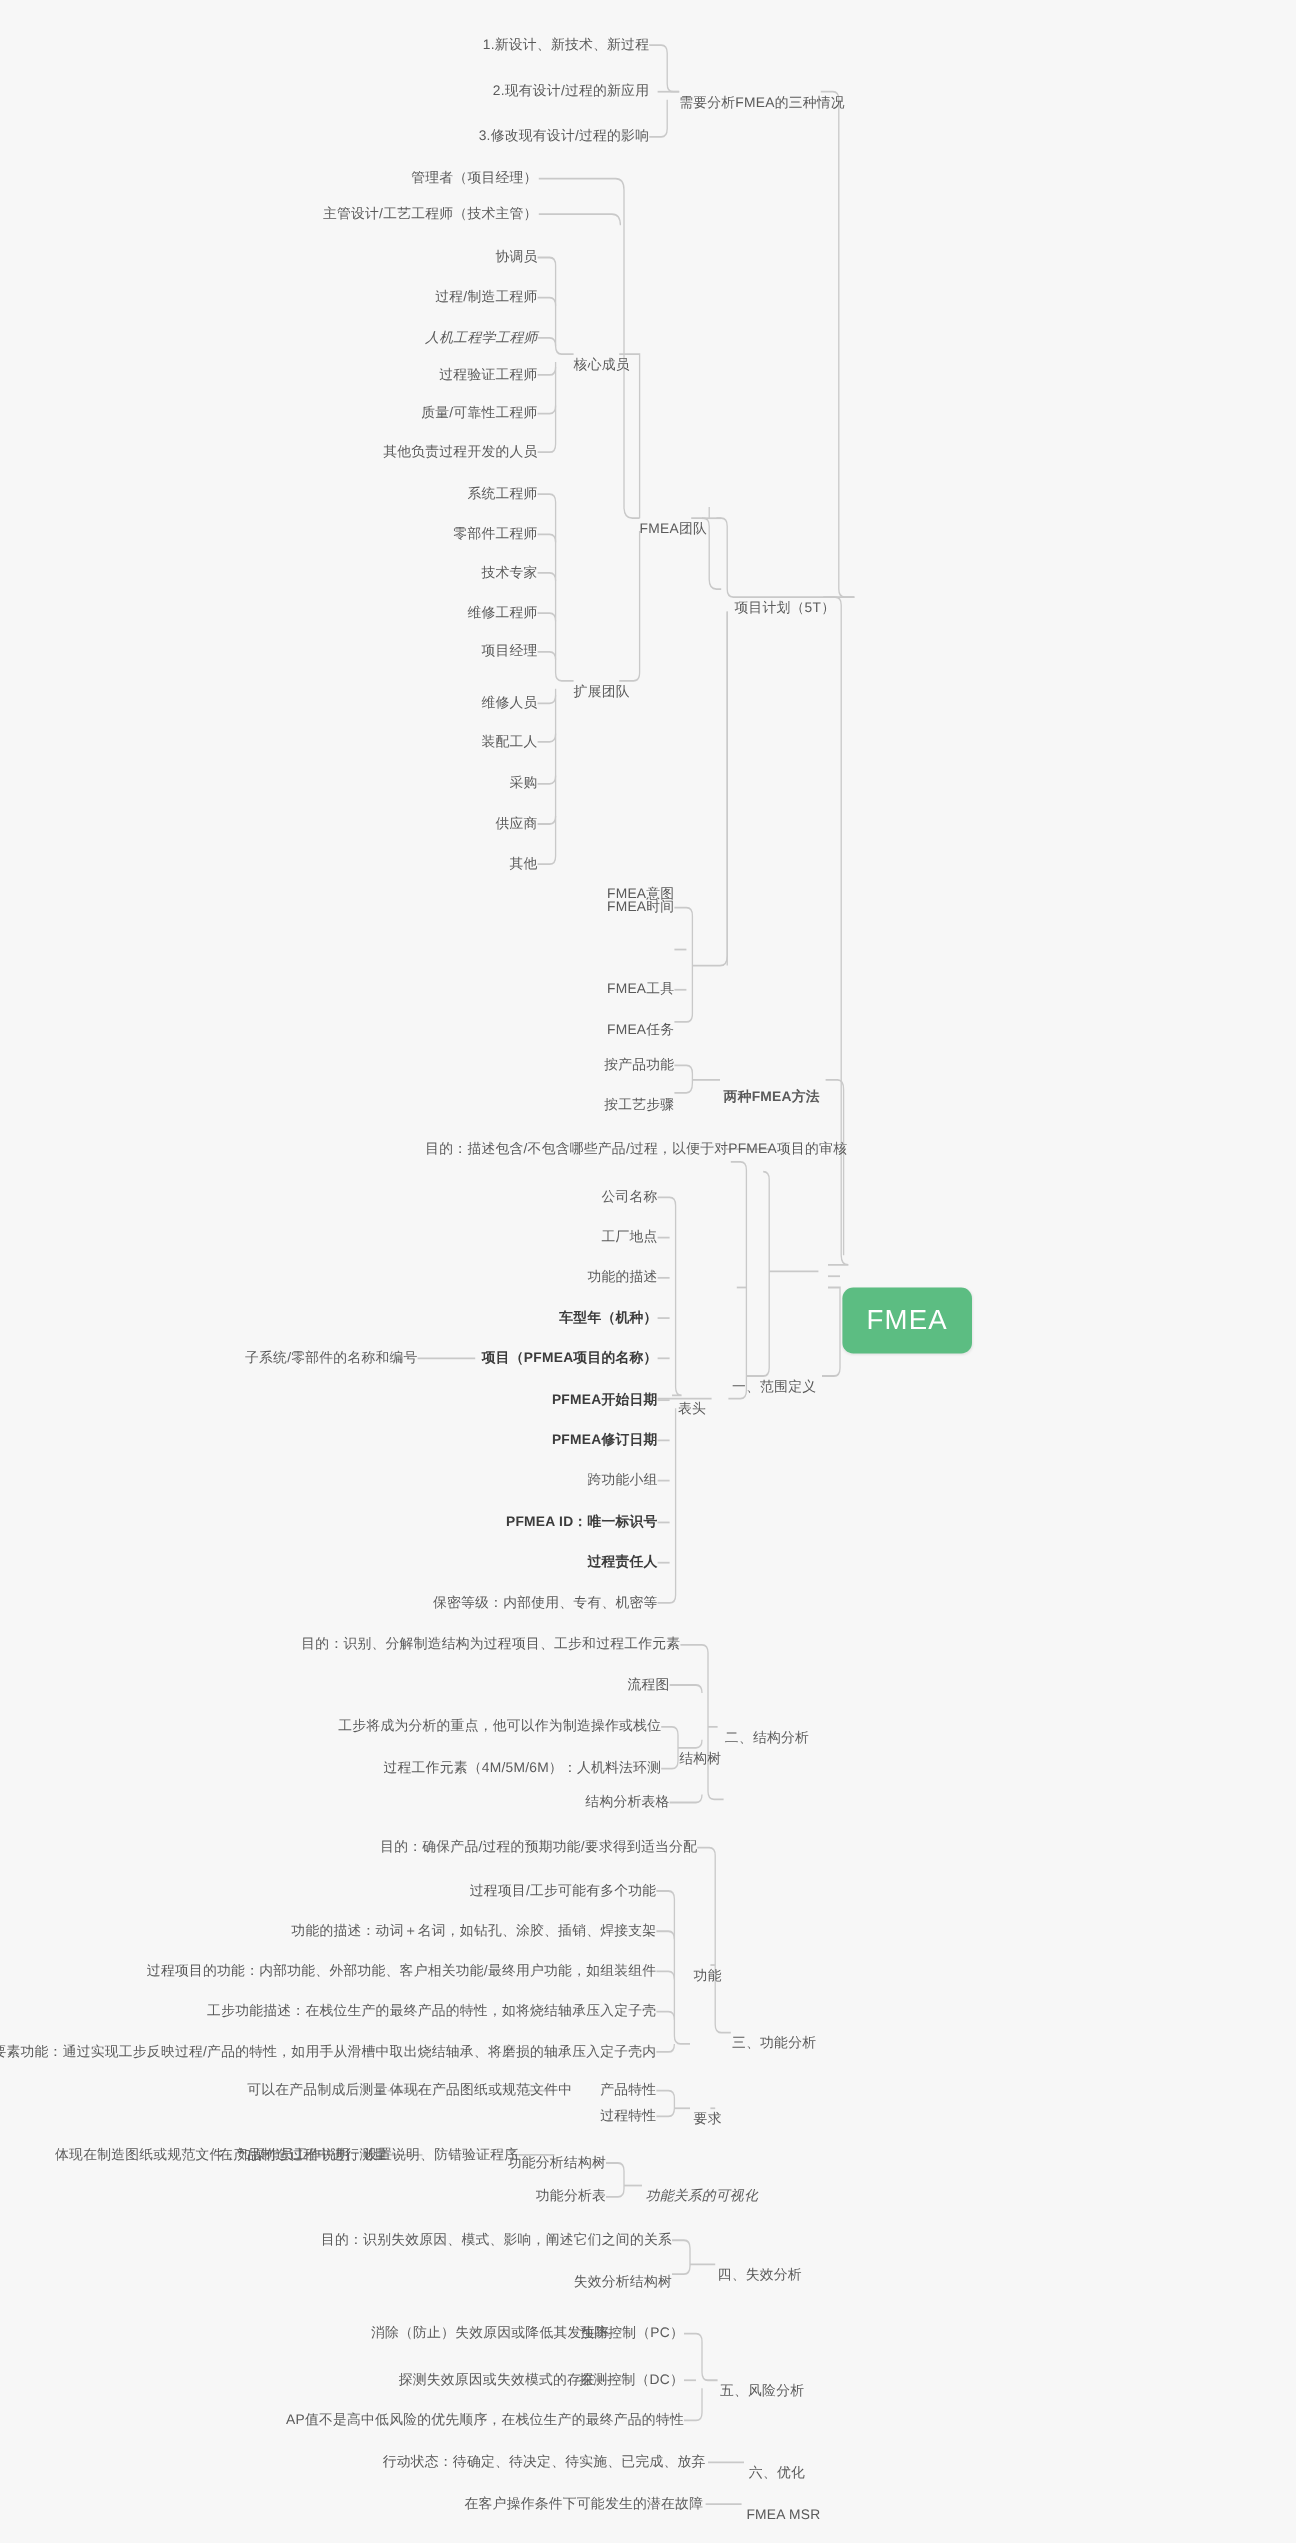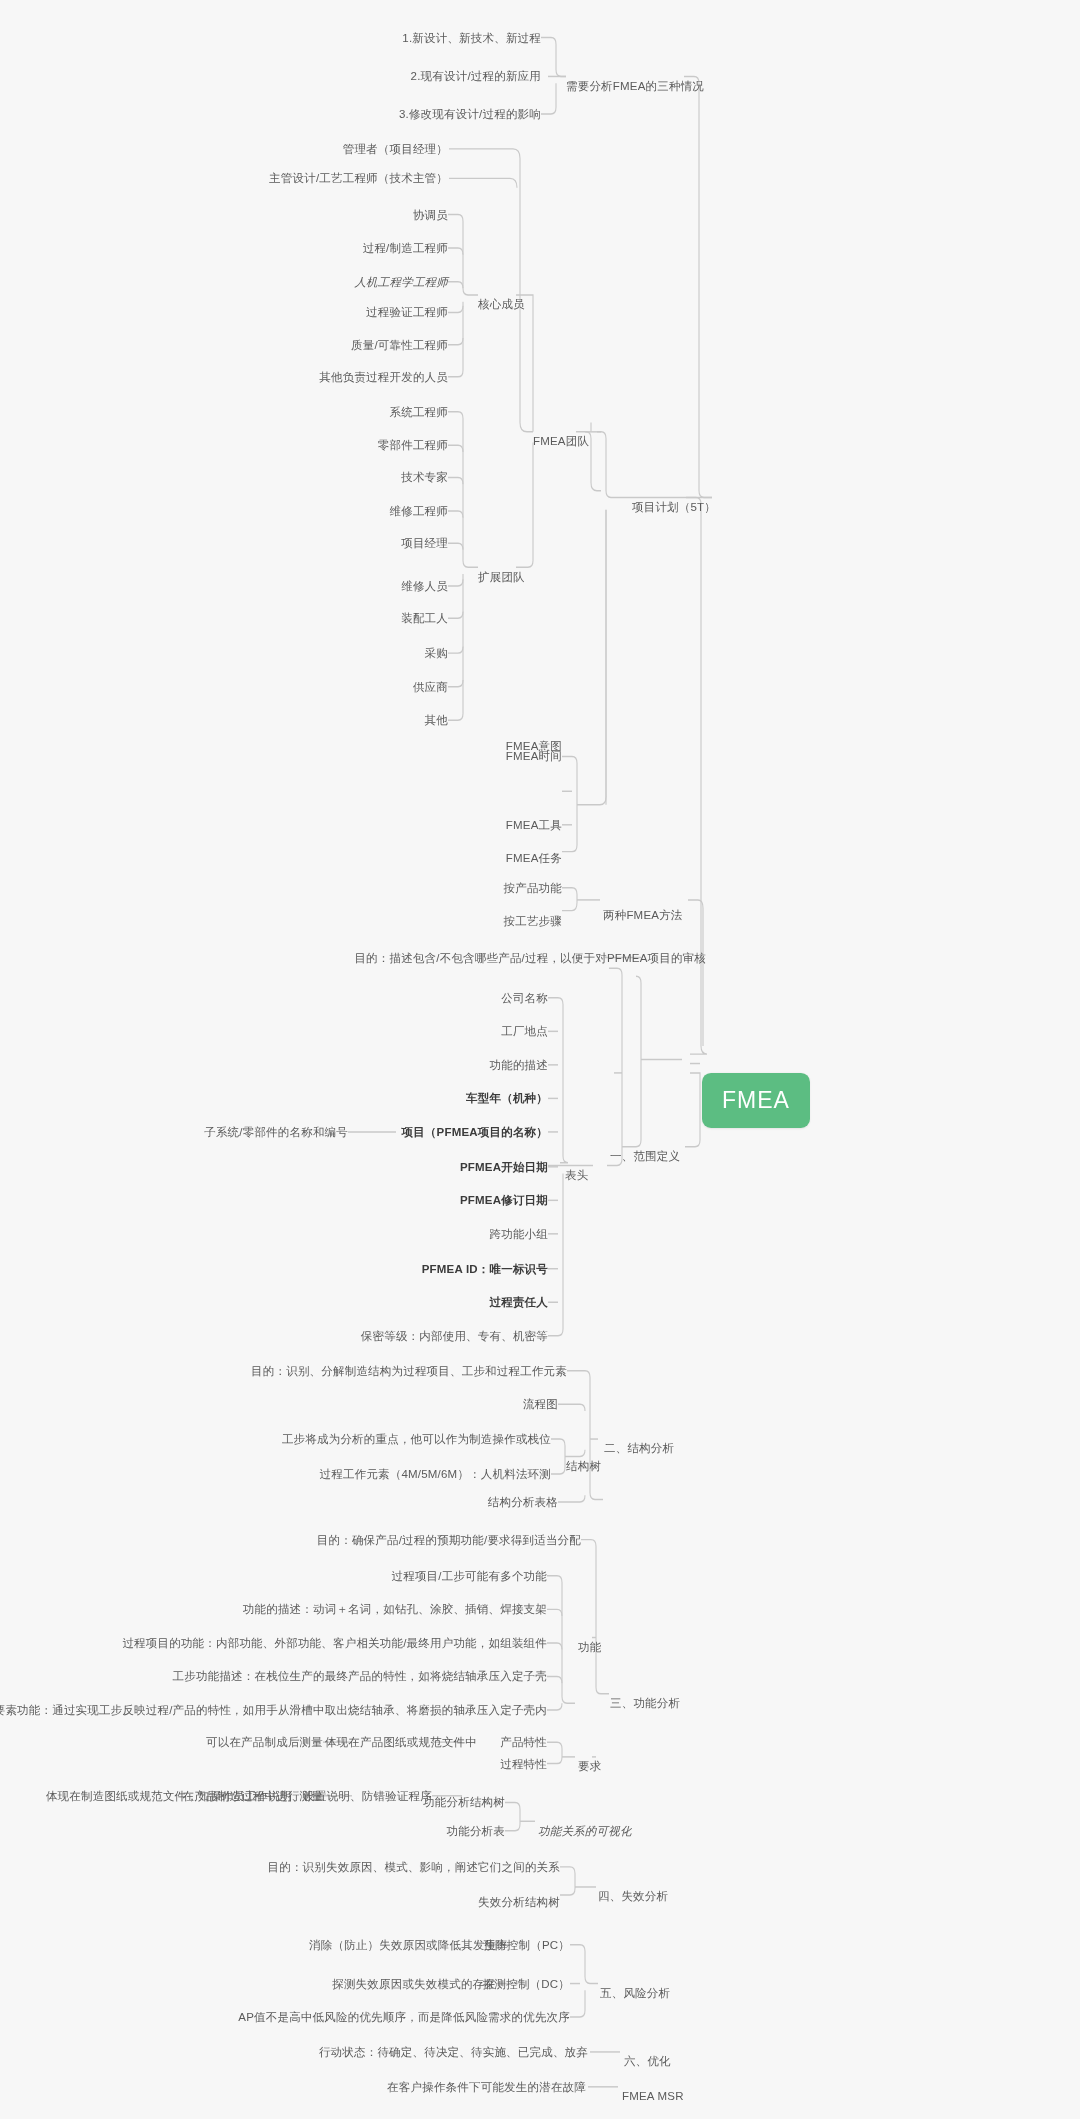--- a/index.html
+++ b/index.html
@@ -179,25 +179,25 @@
   <div class="node r" style="left: 448px; top: 537px; transform: translate(-100%, -50%) scaleY(0.745635);">其他</div>
   <div class="node" style="left: 478px; top: 423px; transform: scaleY(0.745635);">扩展团队</div>
 
   <div class="node" style="left: 533px; top: 322px; transform: scaleY(0.745635);">FMEA团队</div>
 
   <div class="node r" style="left: 562px; top: 564px; transform: translate(-100%, -50%) scaleY(0.745635);">FMEA时间</div>
   <div class="node r" style="left: 562px; top: 556px; transform: translate(-100%, -50%) scaleY(0.745635); padding-left: 37px;">FMEA意图</div>
   <div class="node r" style="left: 562px; top: 615px; transform: translate(-100%, -50%) scaleY(0.745635);">FMEA工具</div>
   <div class="node r" style="left: 562px; top: 640px; transform: translate(-100%, -50%) scaleY(0.745635);">FMEA任务</div>
 
-  <div class="node" style="left: 612px; top: 371px; transform: scaleY(0.745635); margin-left: 20px;">项目计划（5T）</div>
+  <div class="node" style="left: 612px; top: 371px; transform: scaleY(0.745635);">项目计划（5T）</div>
 
   <div class="node r" style="left: 562px; top: 662px; transform: translate(-100%, -50%) scaleY(0.745635);">按产品功能</div>
   <div class="node r" style="left: 562px; top: 687px; transform: translate(-100%, -50%) scaleY(0.745635);">按工艺步骤</div>
-  <div class="node" style="left: 603px; top: 675px; transform: scaleY(0.745635);">两种FMEA方法</div>
+  <div class="node" style="left: 603px; top: 675px; transform: scaleY(0.745635); font-weight: bold;">两种FMEA方法</div>
 
   <div class="root" style="left: 702px; top: 793px; transform: scaleY(0.745635);">FMEA</div>
 
   <div class="node r" style="left: 706px; top: 714px; transform: translate(-100%, -50%) scaleY(0.745635);">目的：描述包含/不包含哪些产品/过程，以便于对PFMEA项目的审核</div>
 
   <div class="node r" style="left: 548px; top: 744px; transform: translate(-100%, -50%) scaleY(0.745635);">公司名称</div>
   <div class="node r" style="left: 548px; top: 769px; transform: translate(-100%, -50%) scaleY(0.745635);">工厂地点</div>
   <div class="node r" style="left: 548px; top: 794px; transform: translate(-100%, -50%) scaleY(0.745635);">功能的描述</div>
   <div class="node r b" style="left: 548px; top: 819px; transform: translate(-100%, -50%) scaleY(0.745635);">车型年（机种）</div>
   <div class="node r b" style="left: 548px; top: 844px; transform: translate(-100%, -50%) scaleY(0.745635);">项目（PFMEA项目的名称）</div>
@@ -242,21 +242,21 @@
   <div class="node" style="left: 610px; top: 1263px; transform: scaleY(0.745635);">三、功能分析</div>
 
   <div class="node r" style="left: 560px; top: 1392px; transform: translate(-100%, -50%) scaleY(0.745635);">目的：识别失效原因、模式、影响，阐述它们之间的关系</div>
   <div class="node r" style="left: 560px; top: 1418px; transform: translate(-100%, -50%) scaleY(0.745635);">失效分析结构树</div>
   <div class="node" style="left: 598px; top: 1407px; transform: scaleY(0.745635);">四、失效分析</div>
 
   <div class="node r" style="left: 570px; top: 1450px; transform: translate(-100%, -50%) scaleY(0.745635);">预防控制（PC）</div>
   <div class="node r" style="left: 508px; top: 1450px; transform: translate(-100%, -50%) scaleY(0.745635); text-align: center;">消除（防止）失效原因或降低其发生率</div>
   <div class="node r" style="left: 570px; top: 1479px; transform: translate(-100%, -50%) scaleY(0.745635);">探测控制（DC）</div>
   <div class="node r" style="left: 496px; top: 1479px; transform: translate(-100%, -50%) scaleY(0.745635);">探测失效原因或失效模式的存在</div>
-  <div class="node r" style="left: 570px; top: 1504px; transform: translate(-100%, -50%) scaleY(0.745635);">AP值不是高中低风险的优先顺序，而是降低风险需求的优先次序</div>
+  <div class="node r" style="left: 570px; top: 1504px; transform: translate(-100%, -50%) scaleY(0.745635);">AP值不是高中低风险的优先顺序，在栈位生产的最终产品的特性</div>
   <div class="node" style="left: 600px; top: 1479px; transform: scaleY(0.745635);">五、风险分析</div>
 
   <div class="node r" style="left: 588px; top: 1530px; transform: translate(-100%, -50%) scaleY(0.745635);">行动状态：待确定、待决定、待实施、已完成、放弃</div>
   <div class="node" style="left: 624px; top: 1530px; transform: scaleY(0.745635);">六、优化</div>
 
   <div class="node r" style="left: 586px; top: 1556px; transform: translate(-100%, -50%) scaleY(0.745635); text-align: center;">在客户操作条件下可能发生的潜在故障</div>
   <div class="node" style="left: 622px; top: 1556px; transform: scaleY(0.745635);">FMEA MSR</div>
 </div>
 
 </body></html>

